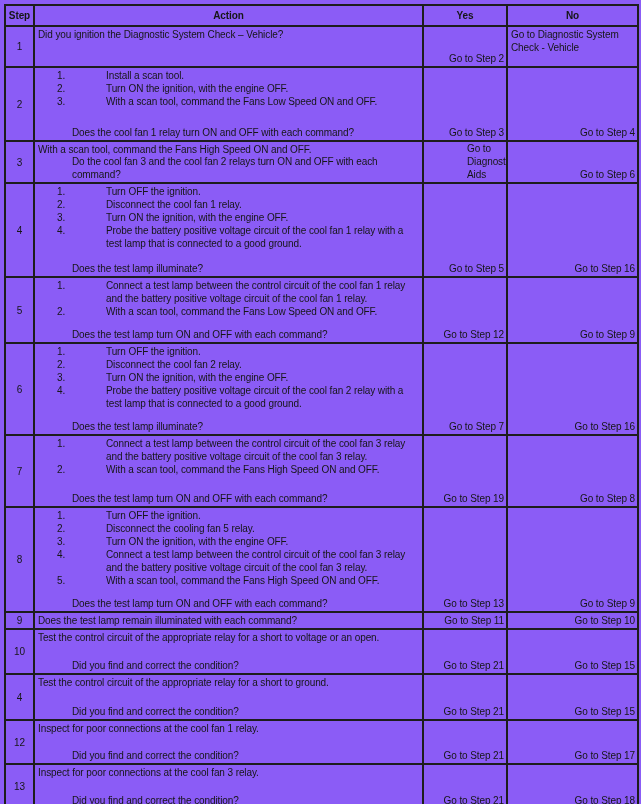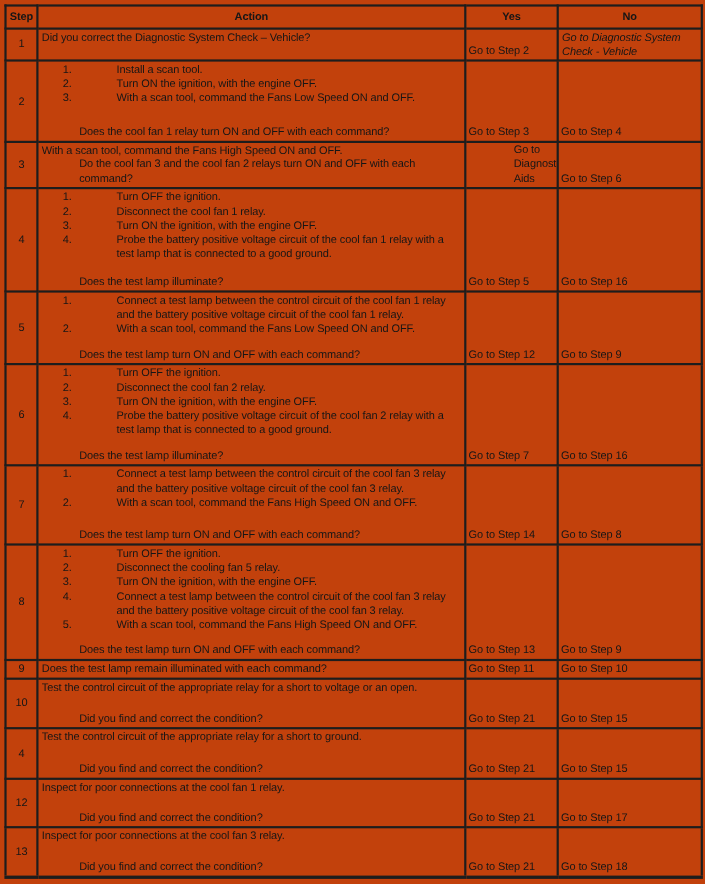--- a/index.html
+++ b/index.html
@@ -4,21 +4,21 @@
 <style>
   html, body {
     margin: 0;
     padding: 0;
     background: #ffffff;
   }
   .page {
     position: relative;
     width: 641px;
     height: 804px;
-    background: #c2410c;
+    background: #8b5cf6;
     font-family: "Liberation Sans", sans-serif;
     color: #161616;
   }
   table.diag {
     position: absolute;
     left: 4px;
     top: 4px;
     width: 633px;
     border-collapse: collapse;
     table-layout: fixed;
@@ -91,29 +91,28 @@
   }
   td.yes-cell, td.no-cell {
     position: relative;
     vertical-align: top;
   }
   .goto {
     position: absolute;
     left: 2px;
     right: 2px;
     bottom: 1px;
-    text-align: left;
+    text-align: right;
   }
   
   .r1 td.no-cell .goto {
     position: static;
     display: block;
     text-align: left;
-    margin: 1px 2px 0 3px;
-    font-style: italic;
+    margin: 1px 2px 12px 3px;
   }
   
   .r3 td.yes-cell .goto {
     text-align: left;
     left: 3px;
     margin-left: 40px;
   }
 </style>
 </head>
 <body>
@@ -131,21 +130,21 @@
         <th>Step</th>
         <th>Action</th>
         <th>Yes</th>
         <th>No</th>
       </tr>
     </thead>
     <tbody>
         <tr class="r1">
           <td class="step-cell">1</td>
           <td class="action-cell">
-            <div class="action-text">Did you correct the Diagnostic System Check – Vehicle?</div>
+            <div class="action-text">Did you ignition the Diagnostic System Check – Vehicle?</div>
           </td>
           <td class="yes-cell">
             <div class="goto">Go to Step 2</div>
           </td>
           <td class="no-cell">
             <div class="goto">Go to Diagnostic System Check - Vehicle</div>
           </td>
         </tr>
         <tr class="r2">
           <td class="step-cell">2</td>
@@ -267,21 +266,21 @@
               <span class="num">1.</span>
               <span class="txt">Connect a test lamp between the control circuit of the cool fan 3 relay and the battery positive voltage circuit of the cool fan 3 relay.</span>
             </div>
             <div class="li">
               <span class="num">2.</span>
               <span class="txt">With a scan tool, command the Fans High Speed ON and OFF.</span>
             </div>
             <div class="question">Does the test lamp turn ON and OFF with each command?</div>
           </td>
           <td class="yes-cell">
-            <div class="goto">Go to Step 14</div>
+            <div class="goto">Go to Step 19</div>
           </td>
           <td class="no-cell">
             <div class="goto">Go to Step 8</div>
           </td>
         </tr>
         <tr class="r8">
           <td class="step-cell">8</td>
           <td class="action-cell">
             <div class="li">
               <span class="num">1.</span>

